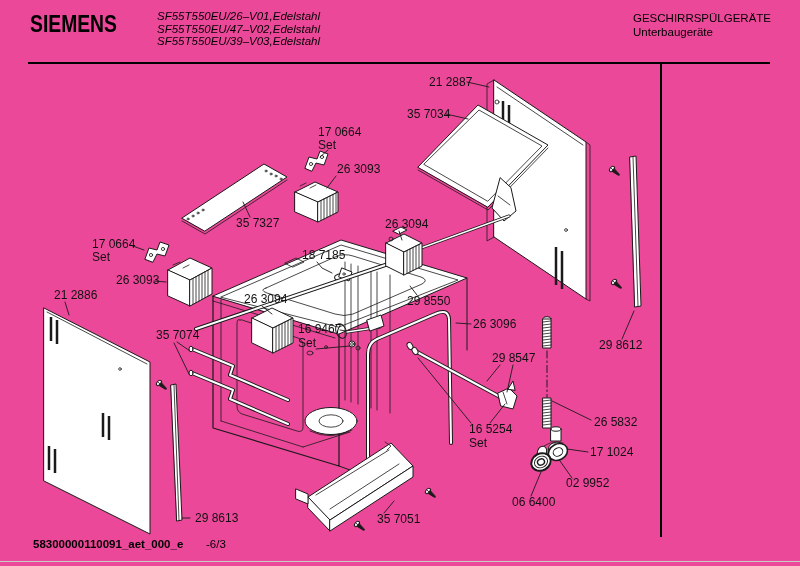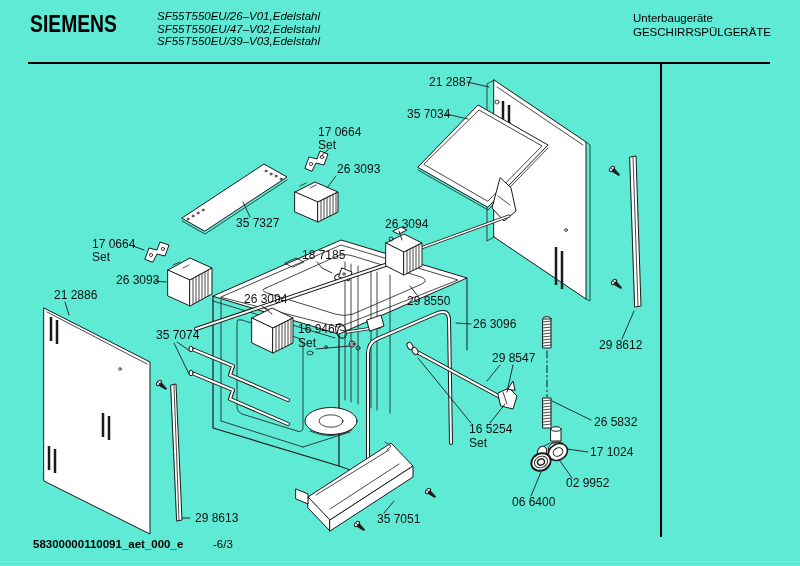--- a/index.html
+++ b/index.html
@@ -1,26 +1,26 @@
 <!DOCTYPE html>
 <html><head>
 <meta charset="utf-8">
 <style>
   html,body{margin:0;padding:0;background:#fff;}
-  .page{position:relative;width:800px;height:566px;background:#5eead4;overflow:hidden;
+  .page{position:relative;width:800px;height:566px;background:#ec4899;overflow:hidden;
         font-family:"Liberation Sans",sans-serif;color:#000;}
   .brand{position:absolute;left:30px;top:11px;font-size:23px;font-weight:bold;
          letter-spacing:0px;transform:scaleX(.84);transform-origin:left top;}
   .models{position:absolute;left:157px;top:10px;font-size:11.5px;line-height:12.5px;font-style:italic;}
   .category{position:absolute;left:633px;top:12px;font-size:11.5px;line-height:13.5px;}
   .hrule{position:absolute;left:28px;top:62px;width:742px;height:2px;background:#000;}
   .vrule{position:absolute;left:660px;top:64px;width:2px;height:473px;background:#000;}
   .bottomline{position:absolute;left:0;top:561px;width:800px;height:1px;background:#c9c9c9;}
   .doc-code{position:absolute;left:33px;top:538px;font-size:11.5px;font-weight:bold;}
-  .page-num{position:absolute;left:213px;top:538px;font-size:11.5px;}
+  .page-num{position:absolute;left:206px;top:538px;font-size:11.5px;}
   svg{position:absolute;left:0;top:0;}
   svg text{font-family:"Liberation Sans",sans-serif;}
   .pl{font-size:12px;fill:#111;}
   .ln{fill:none;stroke:#1a1a1a;stroke-width:1;stroke-linejoin:round;stroke-linecap:round;}
   .fw{fill:#ffffff;stroke:#1a1a1a;stroke-width:1;stroke-linejoin:round;stroke-linecap:round;}
   .thin{stroke-width:.8;}
   .ld{fill:none;stroke:#1a1a1a;stroke-width:.9;stroke-linecap:round;}
   .tubeO{fill:none;stroke:#1a1a1a;stroke-width:4;stroke-linejoin:round;stroke-linecap:round;}
   .tubeI{fill:none;stroke:#ffffff;stroke-width:2;stroke-linejoin:round;stroke-linecap:round;}
   .rodO{fill:none;stroke:#1a1a1a;stroke-width:3;stroke-linecap:round;}
@@ -34,22 +34,22 @@
 
   <div class="brand">SIEMENS</div>
 
   <div class="models">
     <div>SF55T550EU/26–V01,Edelstahl</div>
     <div>SF55T550EU/47–V02,Edelstahl</div>
     <div>SF55T550EU/39–V03,Edelstahl</div>
   </div>
 
   <div class="category">
+    <div>GESCHIRRSPÜLGERÄTE</div>
     <div>Unterbaugeräte</div>
-    <div>GESCHIRRSPÜLGERÄTE</div>
   </div>
 
   <div class="hrule"></div>
   <div class="vrule"></div>
 
   <svg width="800" height="566" viewBox="0 0 800 566">
     <defs>
       <g id="screw">
         <ellipse cx="0" cy="0" rx="2" ry="3.1" fill="#fff" stroke="#1a1a1a" stroke-width="1"></ellipse>
         <path d="M1.2,-1.8 L8.6,-0.8 L9.6,0 L8.6,0.8 L1.2,1.8 Z" fill="#1a1a1a" stroke="#1a1a1a" stroke-width="0.8" stroke-linejoin="round"></path>

